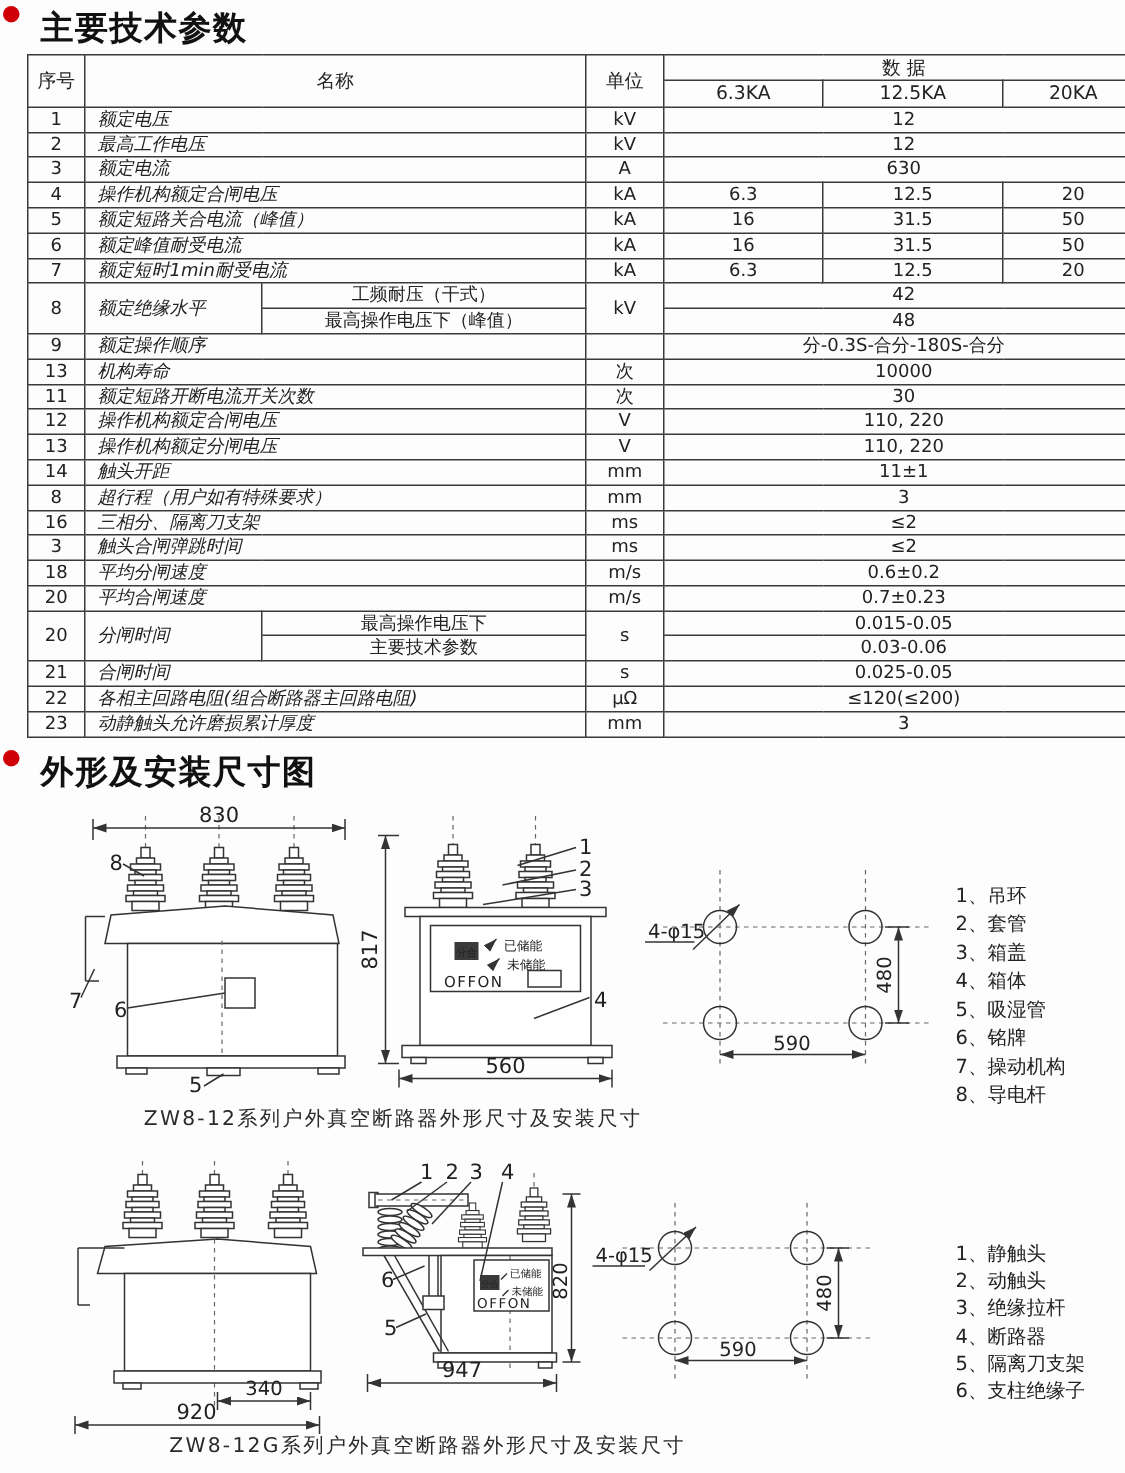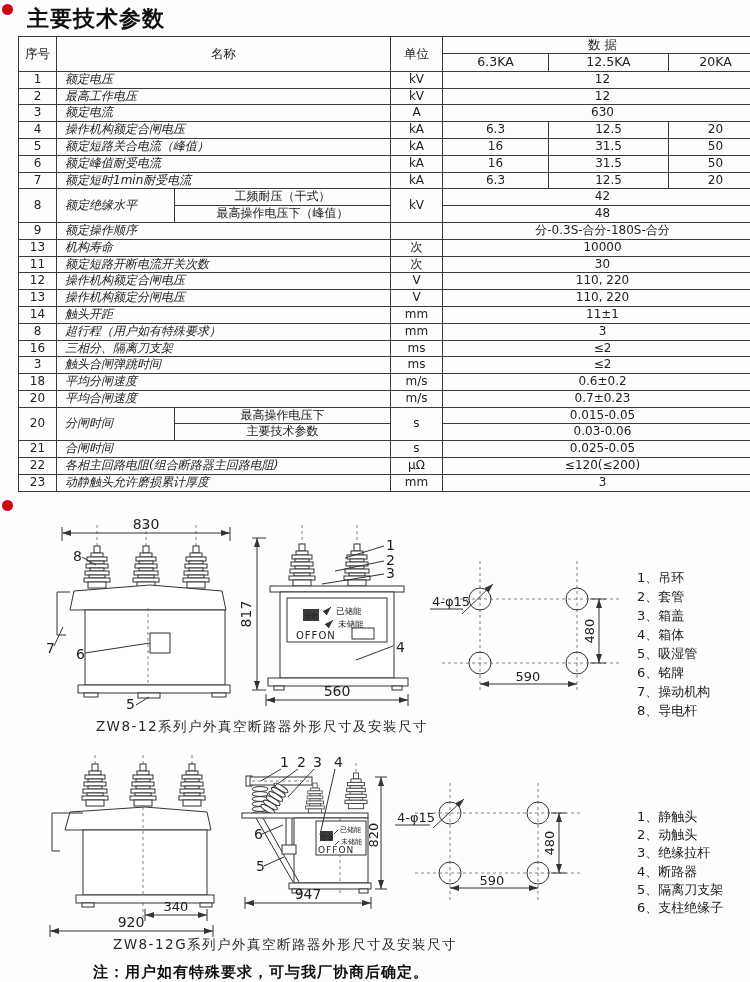--- a/index.html
+++ b/index.html
@@ -222,20 +222,21 @@
         <td class="nm" colspan="2">动静触头允许磨损累计厚度</td>
         <td>mm</td>
         <td colspan="3">3</td>
   </tr>
   </tbody>
 </table>
 
 
 <div class="sec-title sec2">
   <span class="bullet"></span>
+  <span>外形及安装尺寸图</span>
 </div>
 
 
 <svg width="750" height="238" viewBox="0 0 750 238">
   <defs>
     <marker id="arr" markerWidth="10" markerHeight="8" refX="9" refY="3" orient="auto-start-reverse">
       <path d="M0,0 L9,3 L0,6 Z" fill="#333"></path>
     </marker>
     <g id="bushing" stroke="#333" stroke-width="1" fill="#fff">
       <rect x="-3" y="0" width="6" height="7"></rect>

